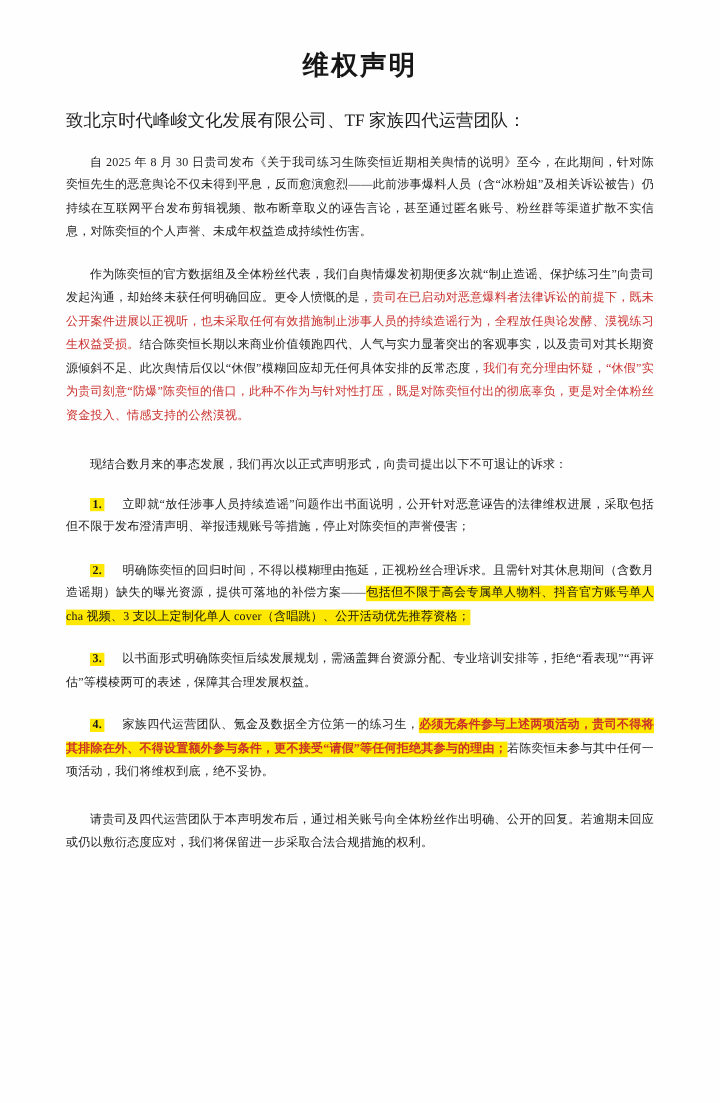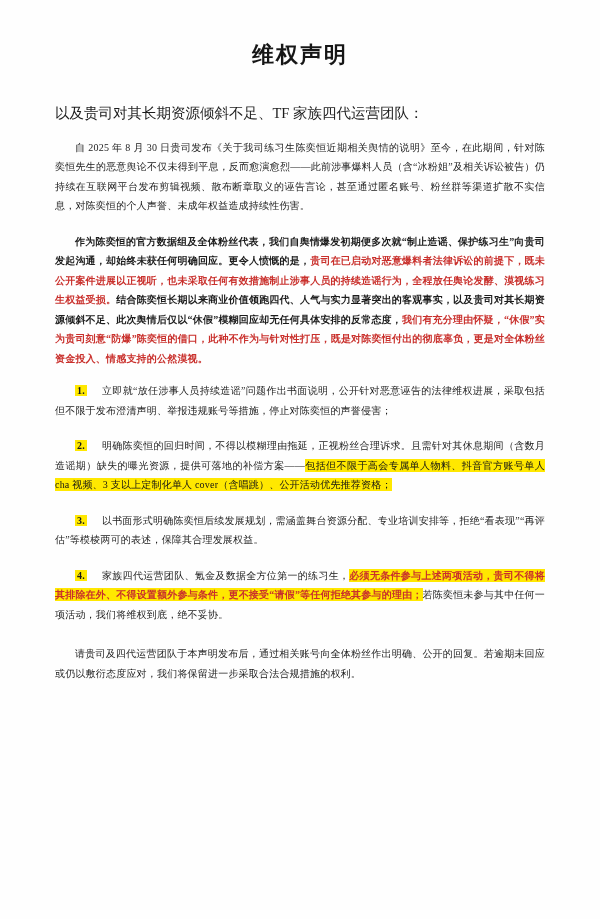--- a/index.html
+++ b/index.html
@@ -15,36 +15,36 @@
     padding: 42px 55px 0 55px;
     color: #1c1c1c;
   }
   .doc-title {
     font-family: Liberation Serif, serif;
     font-size: 22px;
     font-weight: 700;
     text-align: center;
     letter-spacing: 2px;
     line-height: 26px;
-    margin-bottom: 36px;
+    margin-bottom: 24px;
     color: #161616;
   }
   .salutation {
     font-size: 14.5px;
     line-height: 19.5px;
   }
   p.para {
     font-size: 10px;
     line-height: 19.5px;
     text-align: justify;
     text-indent: 2em;
     letter-spacing: 0.2px;
   }
   .mt-p1 { margin-top: 14px; }
-  .mt-p2 { margin-top: 16px; font-weight: bold; }
+  .mt-p2 { margin-top: 16px; }
   .mt-intro { margin-top: 22px; }
   .mt-item1 { margin-top: 13px; }
   .mt-item  { margin-top: 16px; }
   .mt-close { margin-top: 20px; }
   .red { color: #c9302c; }
   .hl {
     background: #ffe800;
     font-weight: 400;
     color: #141414;
     padding: 1px 0;
@@ -63,26 +63,27 @@
     margin-right: 1.5em;
   }
 </style>
 </head>
 <body>
 
 <div class="page">
 
   <h1 class="doc-title">维权声明</h1>
 
-  <div class="salutation">以及贵司对其长期资源倾斜不足、TF 家族四代运营团队：</div>
+  <div class="salutation">致北京时代峰峻文化发展有限公司、TF 家族四代运营团队：</div>
 
   <p class="para mt-p1"><span>自 2025 年 8 月 30 日贵司发布《关于我司练习生陈奕恒近期相关舆情的说明》至今，在此期间，针对陈奕恒先生的恶意舆论不仅未得到平息，反而愈演愈烈——此前涉事爆料人员（含“冰粉姐”及相关诉讼被告）仍持续在互联网平台发布剪辑视频、散布断章取义的诬告言论，甚至通过匿名账号、粉丝群等渠道扩散不实信息，对陈奕恒的个人声誉、未成年权益造成持续性伤害。</span></p>
 
   <p class="para mt-p2"><span>作为陈奕恒的官方数据组及全体粉丝代表，我们自舆情爆发初期便多次就“制止造谣、保护练习生”向贵司发起沟通，却始终未获任何明确回应。更令人愤慨的是，</span><span class="red">贵司在已启动对恶意爆料者法律诉讼的前提下，既未公开案件进展以正视听，也未采取任何有效措施制止涉事人员的持续造谣行为，全程放任舆论发酵、漠视练习生权益受损。</span><span>结合陈奕恒长期以来商业价值领跑四代、人气与实力显著突出的客观事实，以及贵司对其长期资源倾斜不足、此次舆情后仅以“休假”模糊回应却无任何具体安排的反常态度，</span><span class="red">我们有充分理由怀疑，“休假”实为贵司刻意“防爆”陈奕恒的借口，此种不作为与针对性打压，既是对陈奕恒付出的彻底辜负，更是对全体粉丝资金投入、情感支持的公然漠视。</span></p>
 
+  <p class="para mt-intro"><span>现结合数月来的事态发展，我们再次以正式声明形式，向贵司提出以下不可退让的诉求：</span></p>
 
   <p class="para mt-item1"><span class="num">1.</span><span>立即就“放任涉事人员持续造谣”问题作出书面说明，公开针对恶意诬告的法律维权进展，采取包括但不限于发布澄清声明、举报违规账号等措施，停止对陈奕恒的声誉侵害；</span></p>
 
   <p class="para mt-item"><span class="num">2.</span><span>明确陈奕恒的回归时间，不得以模糊理由拖延，正视粉丝合理诉求。且需针对其休息期间（含数月造谣期）缺失的曝光资源，提供可落地的补偿方案——</span><span class="hl">包括但不限于高会专属单人物料、抖音官方账号单人 cha 视频、3 支以上定制化单人 cover（含唱跳）、公开活动优先推荐资格；</span></p>
 
   <p class="para mt-item"><span class="num">3.</span><span>以书面形式明确陈奕恒后续发展规划，需涵盖舞台资源分配、专业培训安排等，拒绝“看表现”“再评估”等模棱两可的表述，保障其合理发展权益。</span></p>
 
   <p class="para mt-item"><span class="num">4.</span><span>家族四代运营团队、氪金及数据全方位第一的练习生，</span><span class="redhl">必须无条件参与上述两项活动，贵司不得将其排除在外、不得设置额外参与条件，更不接受“请假”等任何拒绝其参与的理由；</span><span>若陈奕恒未参与其中任何一项活动，我们将维权到底，绝不妥协。</span></p>
 
   <p class="para mt-close"><span>请贵司及四代运营团队于本声明发布后，通过相关账号向全体粉丝作出明确、公开的回复。若逾期未回应或仍以敷衍态度应对，我们将保留进一步采取合法合规措施的权利。</span></p>

